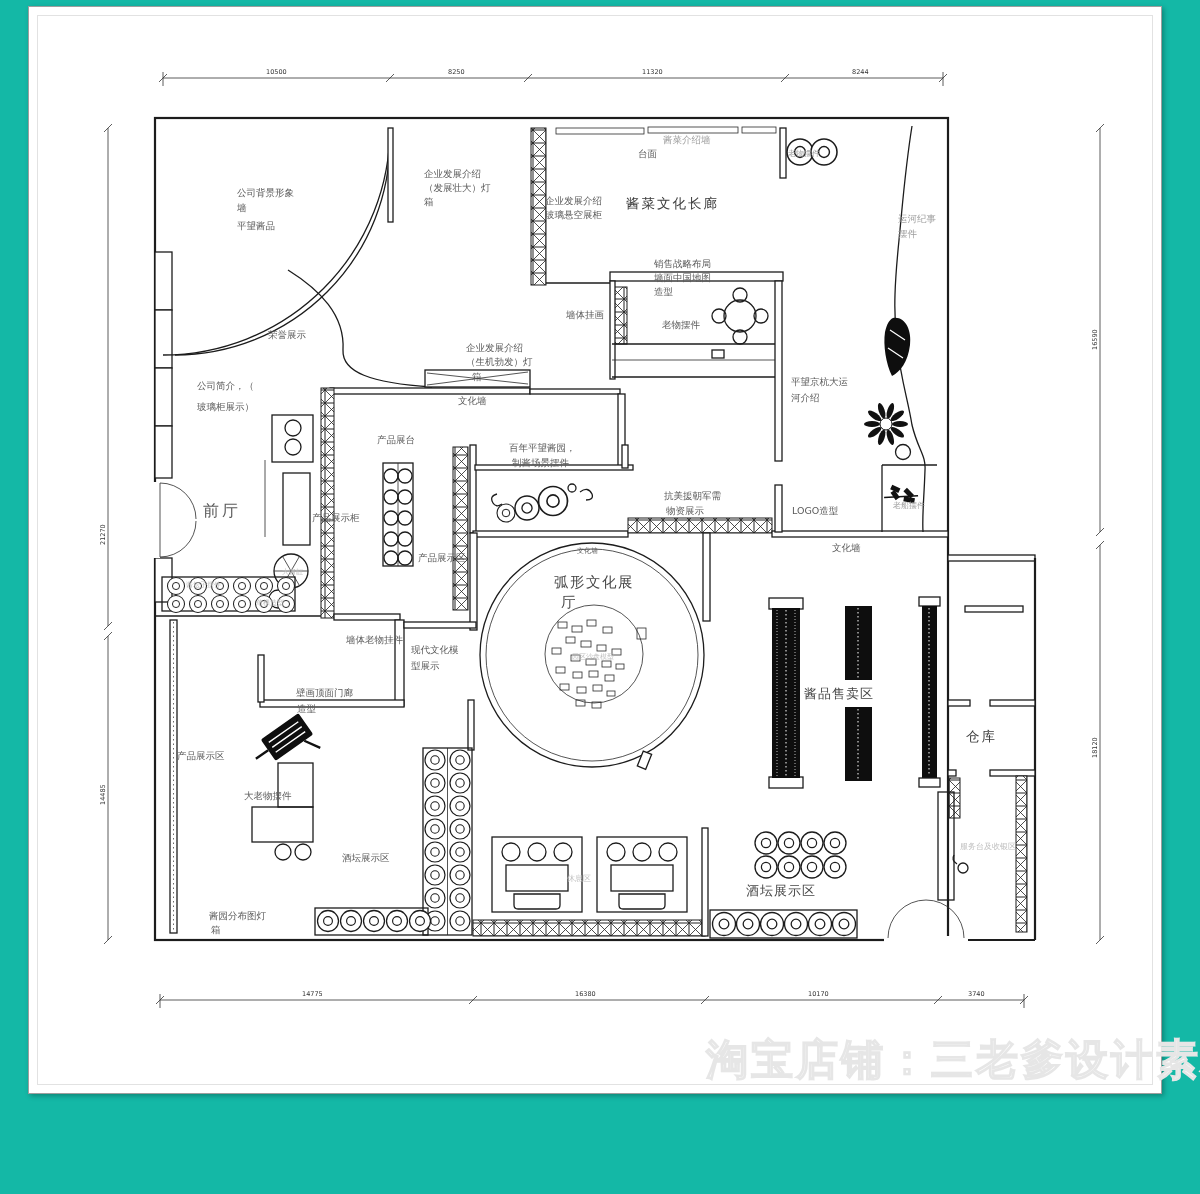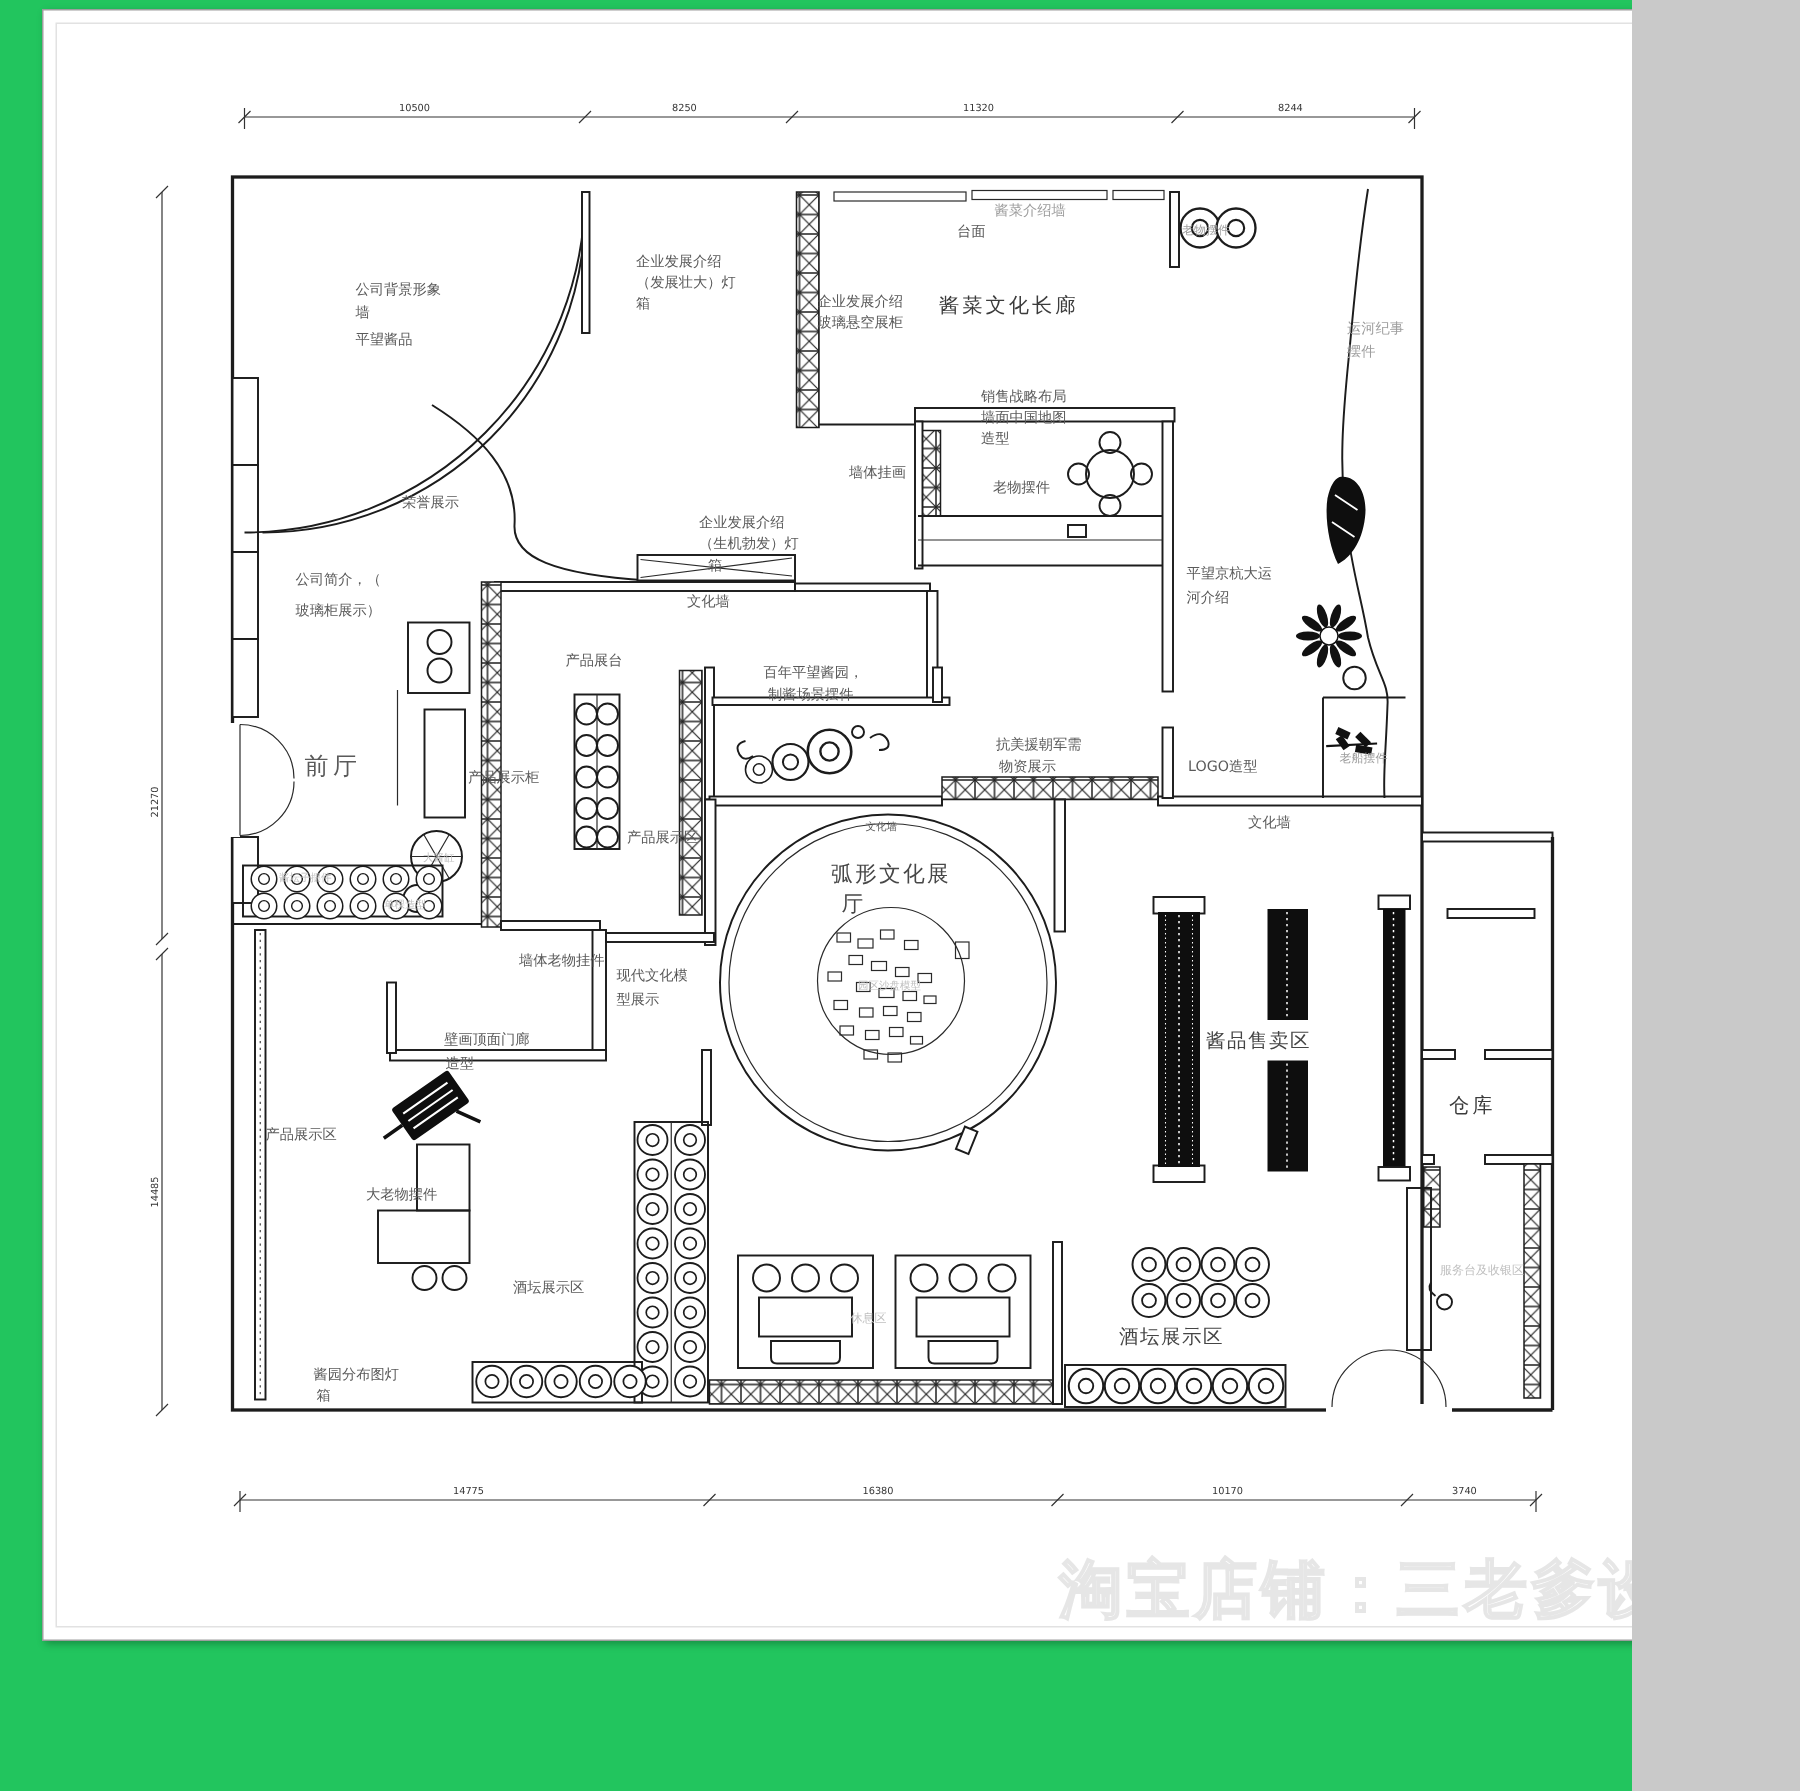--- a/index.html
+++ b/index.html
@@ -1,16 +1,16 @@
 <!DOCTYPE html>
 <html><head>
 <meta charset="utf-8">
 <style>
   html,body{margin:0;padding:0;background:#c9c9c9;}
-  #stage{position:relative;width:1088px;height:1194px;background:#22c55e;overflow:hidden;text-decoration:underline;}
+  #stage{position:relative;width:1200px;height:1194px;background:#14b8a6;overflow:hidden;text-decoration:underline;}
   #sheet{position:absolute;left:28px;top:6px;width:1132px;height:1086px;background:#ffffff;
          border:1px solid #9e9e9e;box-shadow:2px 2px 5px rgba(0,0,0,.28);}
   #sheet .frame{position:absolute;left:8px;top:8px;right:8px;bottom:8px;border:1px solid #e2e2e2;}
   svg{position:absolute;left:0;top:0;}
   .w{fill:none;stroke:#1c1c1c;stroke-width:1.3;}
   .w2{fill:none;stroke:#1c1c1c;stroke-width:2.2;}
   .thin{fill:none;stroke:#2a2a2a;stroke-width:.8;}
   .wr{fill:#ffffff;stroke:#1c1c1c;stroke-width:1.3;}
   .blk{fill:#0e0e0e;stroke:none;}
   .pat{fill:url(#xh);stroke:#1c1c1c;stroke-width:1;}

